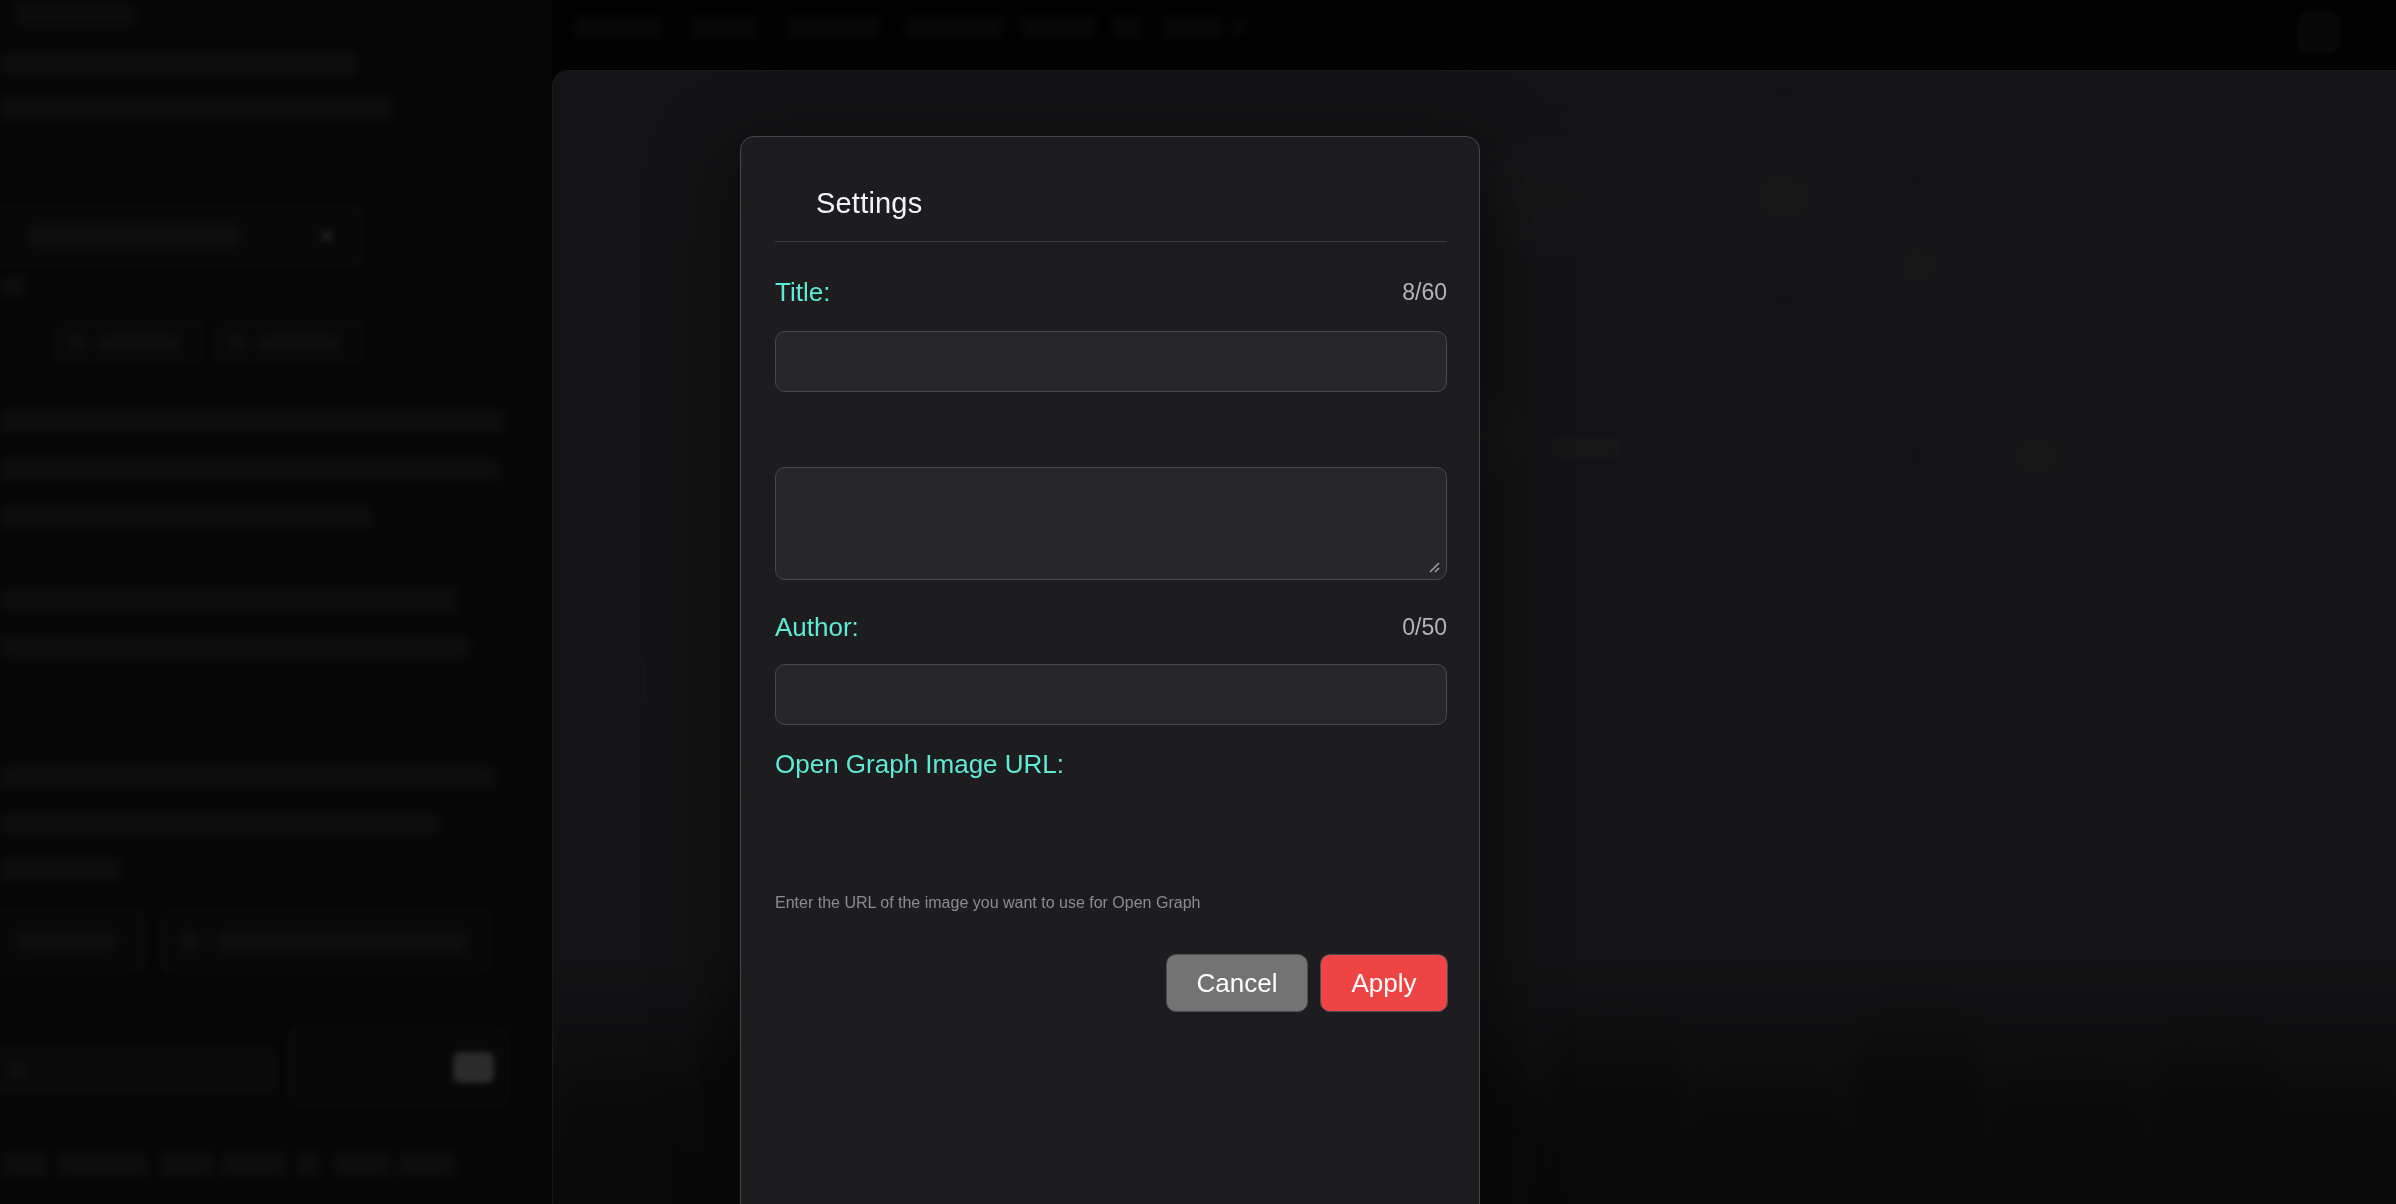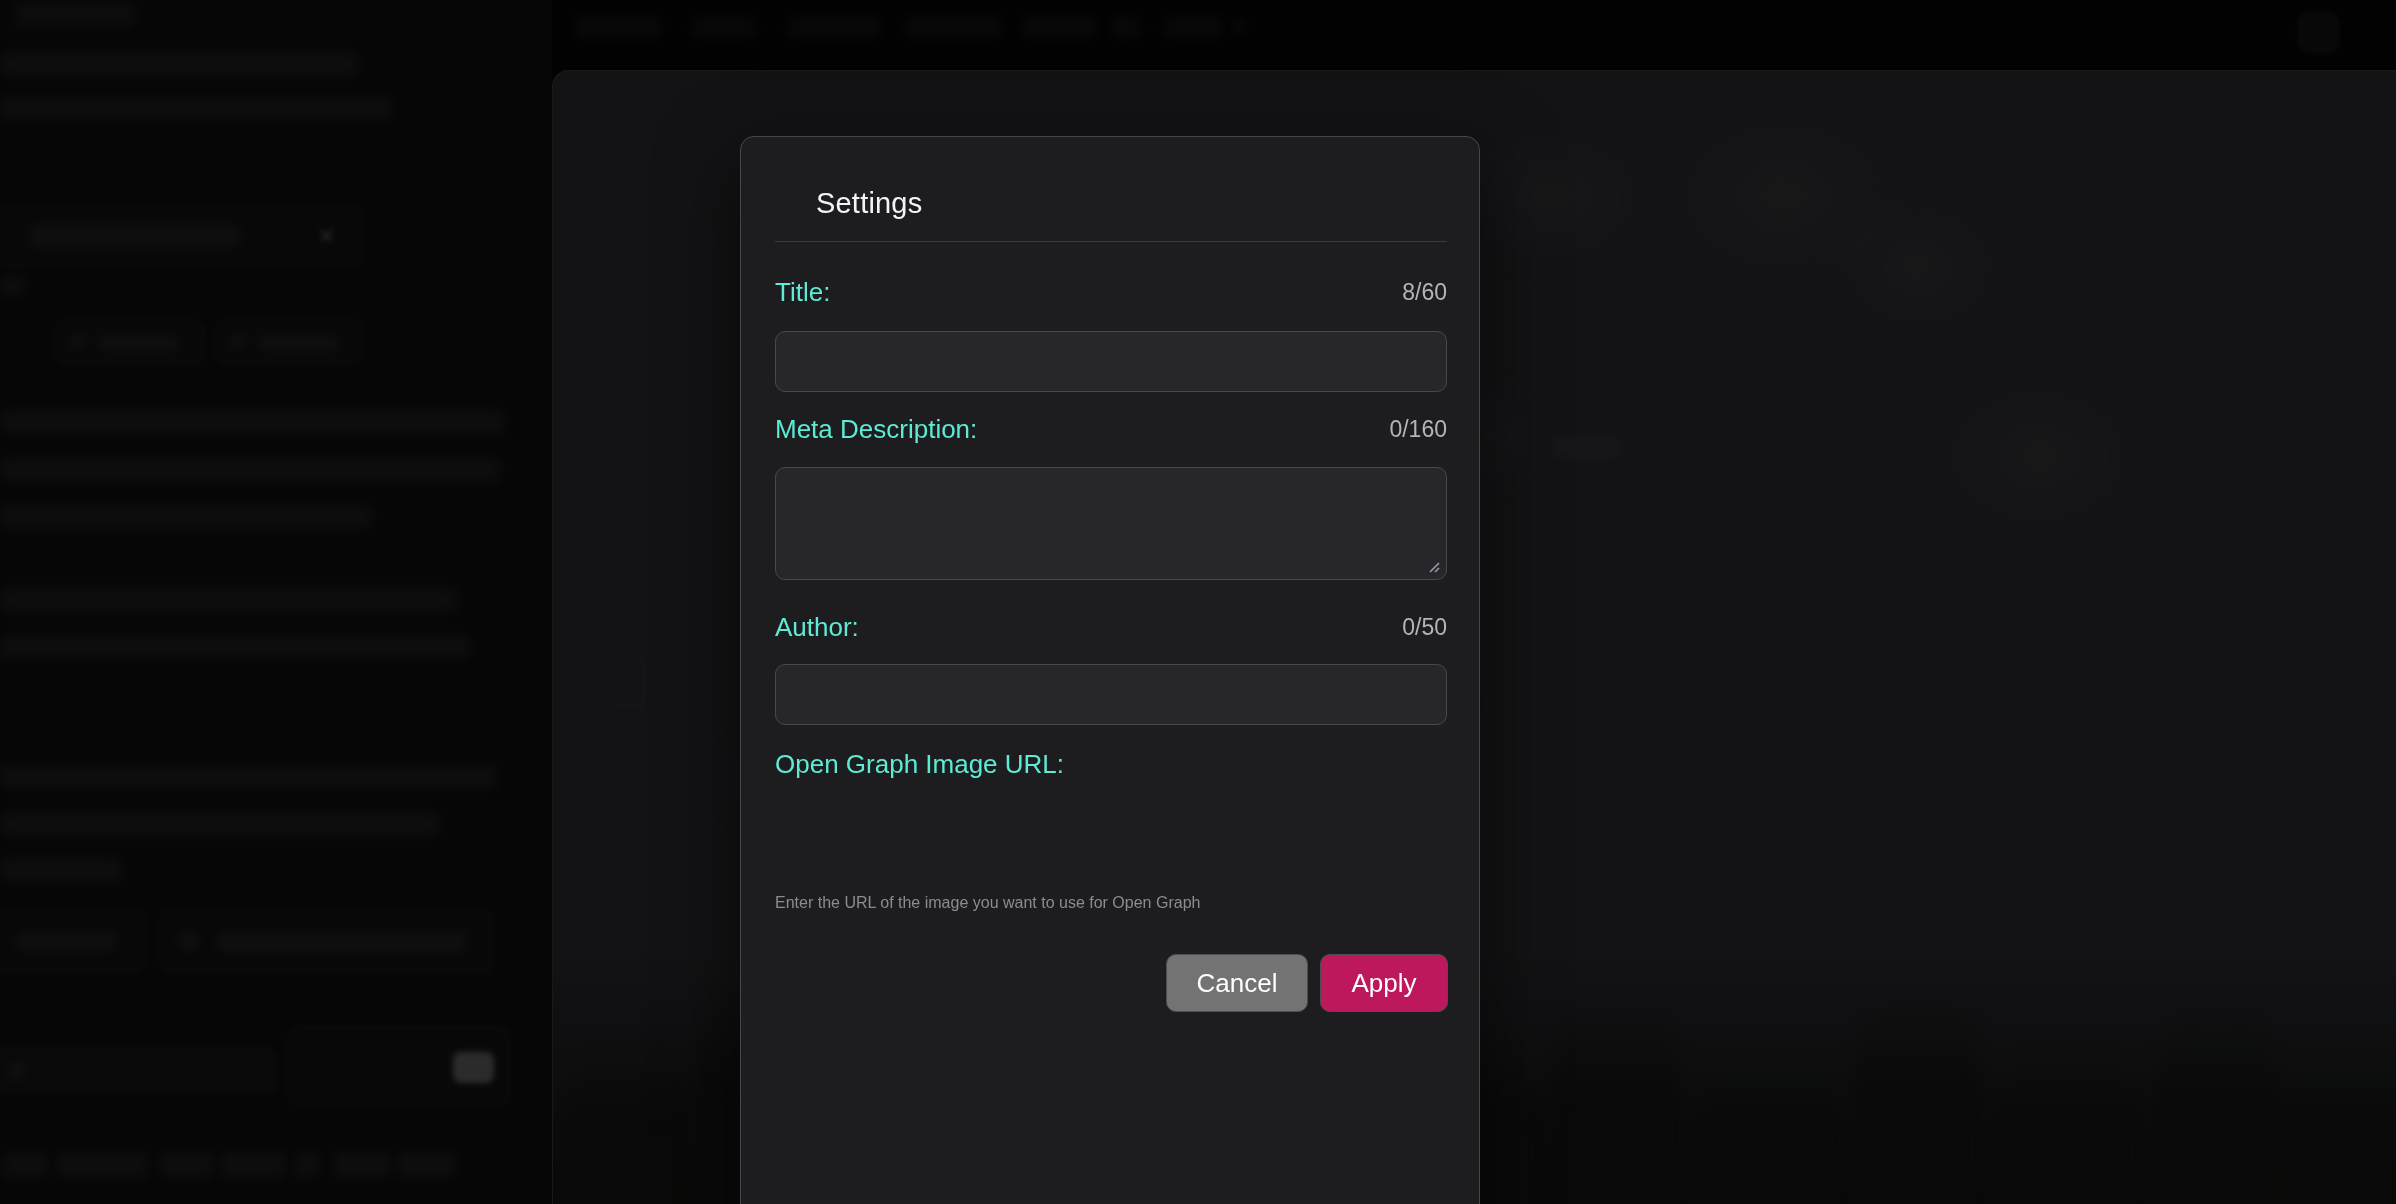--- a/index.html
+++ b/index.html
@@ -47,21 +47,21 @@
   .tinput::placeholder{color:#9b9ba4;opacity:1;}
   textarea.tinput{padding-top:14px;resize:none;line-height:1.3;}
   .resize-handle{position:absolute;left:684px;top:421px;width:16px;height:16px;pointer-events:auto;}
   .helper{position:absolute;left:34px;width:672px;font-size:16px;color:#8b8b94;}
   .btn{
     position:absolute;top:817px;height:58px;border-radius:10px;border:1px solid #4d4d55;
     color:#ffffff;font-size:26px;font-family:"Liberation Sans", sans-serif;cursor:pointer;
     display:flex;align-items:center;justify-content:center;box-sizing:border-box;padding:0;
   }
   .btn-cancel{left:425px;width:142px;background:#737373;}
-  .btn-apply{left:579px;width:128px;background:#be185d;}
+  .btn-apply{left:579px;width:128px;background:#ef4444;}
 </style>
 </head>
 <body>
 
 <div class="sidebar">
   <div class="bl" style="left:0;top:52;width:358px;height:24px;top:52px;"></div>
   <div class="bl" style="left:0;top:96px;width:392px;height:24px;"></div>
   <div class="bx" style="left:-20px;top:205px;width:382px;height:62px;border-radius:12px;">
     <div class="bl" style="left:48px;top:19px;width:212px;height:22px;"></div>
     <span class="xglyph" style="right:26px;top:16px;">×</span>
@@ -151,24 +151,20 @@
 <div class="modal">
   <div class="modal-title">Settings</div>
   <div class="divider"></div>
 
   <div class="label-row" style="top:140px;">
     <span class="field-label">Title:</span>
     <span class="counter">8/60</span>
   </div>
   <input class="tinput" style="top: 194px; height: 61px;" type="text" value="">
 
-  <div class="label-row" style="top:277px;">
-    <span class="field-label">Meta Description:</span>
-    <span class="counter">0/160</span>
-  </div>
   <textarea class="tinput" style="top: 330px; height: 113px;"></textarea>
   <div class="resize-handle">
     <svg width="16" height="16" viewBox="0 0 16 16">
       <path d="M14 5 L5 14 M14 10 L10 14" stroke="#9a9aa2" stroke-width="1.6" fill="none"></path>
     </svg>
   </div>
 
   <div class="label-row" style="top:475px;">
     <span class="field-label">Author:</span>
     <span class="counter">0/50</span>

